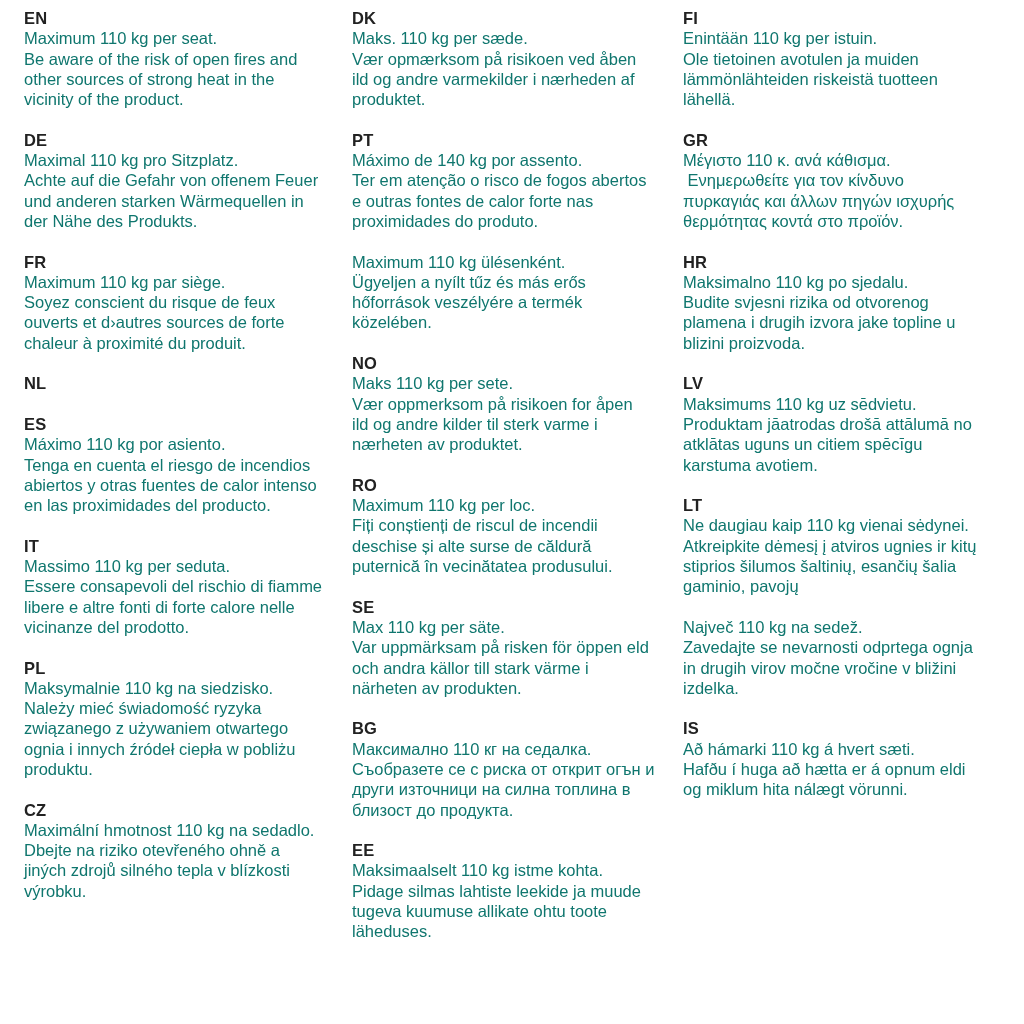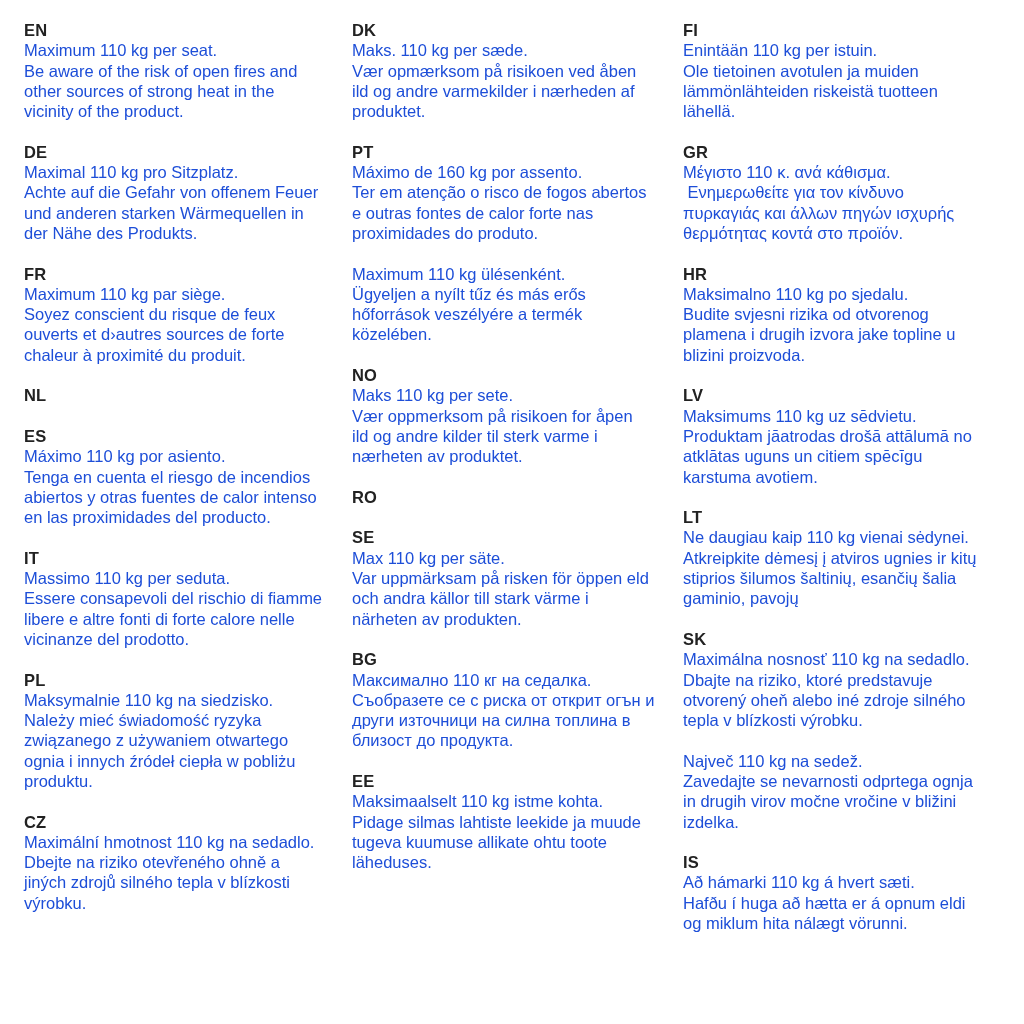--- a/index.html
+++ b/index.html
@@ -11,21 +11,21 @@
     width: 1024px;
     height: 1024px;
     overflow: hidden;
     font-family: "Liberation Sans", "DejaVu Sans", sans-serif;
     color: #2a2a2a;
   }
   #page {
     box-sizing: border-box;
     width: 1024px;
     height: 1024px;
-    padding: 20px 0 0 24px;
+    padding: 8px 0 0 24px;
     background: #ffffff;
     border-radius: 20px;
   }
   #columns {
     display: flex;
     align-items: flex-start;
   }
   .col {
     flex: 0 0 auto;
   }
@@ -39,21 +39,21 @@
     font-weight: bold;
     font-size: 16.5px;
     line-height: 20.3px;
     color: #222222;
     letter-spacing: 0.2px;
   }
   .lang-text {
     font-size: 16.5px;
     line-height: 20.3px;
     white-space: pre;
-    color: #1d4ed8;
+    color: #0f766e;
   }
 </style>
 </head>
 <body>
 
 <div id="page">
   <div id="columns">
       <div class="col col-1">
         <section class="lang-section">
           <div class="lang-code">EN</div>
@@ -112,40 +112,44 @@
       <div class="col col-2">
         <section class="lang-section">
           <div class="lang-code">DK</div>
           <div class="lang-text">Maks. 110 kg per sæde.
 Vær opmærksom på risikoen ved åben
 ild og andre varmekilder i nærheden af
 produktet.</div>
         </section>
         <section class="lang-section">
           <div class="lang-code">PT</div>
-          <div class="lang-text">Máximo de 160 kg por assento.
+          <div class="lang-text">Máximo de 140 kg por assento.
 Ter em atenção o risco de fogos abertos
 e outras fontes de calor forte nas
 proximidades do produto.</div>
         </section>
         <section class="lang-section">
           <div class="lang-text">Maximum 110 kg ülésenként.
 Ügyeljen a nyílt tűz és más erős
 hőforrások veszélyére a termék
 közelében.</div>
         </section>
         <section class="lang-section">
           <div class="lang-code">NO</div>
           <div class="lang-text">Maks 110 kg per sete.
 Vær oppmerksom på risikoen for åpen
 ild og andre kilder til sterk varme i
 nærheten av produktet.</div>
         </section>
         <section class="lang-section">
           <div class="lang-code">RO</div>
+          <div class="lang-text">Maximum 110 kg per loc.
+Fiți conștienți de riscul de incendii
+deschise și alte surse de căldură
+puternică în vecinătatea produsului.</div>
         </section>
         <section class="lang-section">
           <div class="lang-code">SE</div>
           <div class="lang-text">Max 110 kg per säte.
 Var uppmärksam på risken för öppen eld
 och andra källor till stark värme i
 närheten av produkten.</div>
         </section>
         <section class="lang-section">
           <div class="lang-code">BG</div>
@@ -192,27 +196,20 @@
 karstuma avotiem.</div>
         </section>
         <section class="lang-section">
           <div class="lang-code">LT</div>
           <div class="lang-text">Ne daugiau kaip 110 kg vienai sėdynei.
 Atkreipkite dėmesį į atviros ugnies ir kitų
 stiprios šilumos šaltinių, esančių šalia
 gaminio, pavojų</div>
         </section>
         <section class="lang-section">
-          <div class="lang-code">SK</div>
-          <div class="lang-text">Maximálna nosnosť 110 kg na sedadlo.
-Dbajte na riziko, ktoré predstavuje
-otvorený oheň alebo iné zdroje silného
-tepla v blízkosti výrobku.</div>
-        </section>
-        <section class="lang-section">
           <div class="lang-text">Največ 110 kg na sedež.
 Zavedajte se nevarnosti odprtega ognja
 in drugih virov močne vročine v bližini
 izdelka.</div>
         </section>
         <section class="lang-section">
           <div class="lang-code">IS</div>
           <div class="lang-text">Að hámarki 110 kg á hvert sæti.
 Hafðu í huga að hætta er á opnum eldi
 og miklum hita nálægt vörunni.</div>

